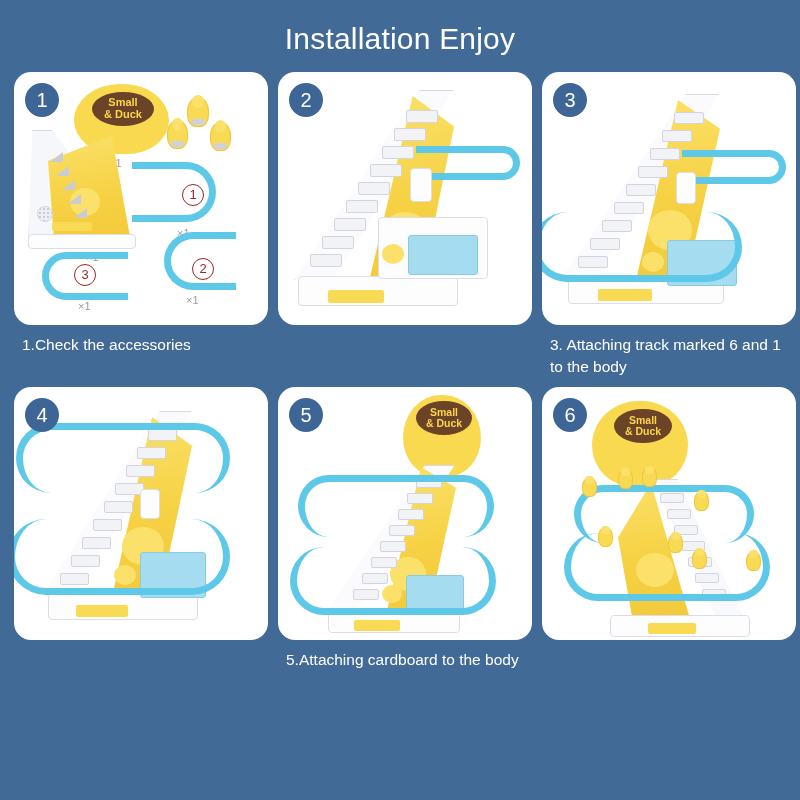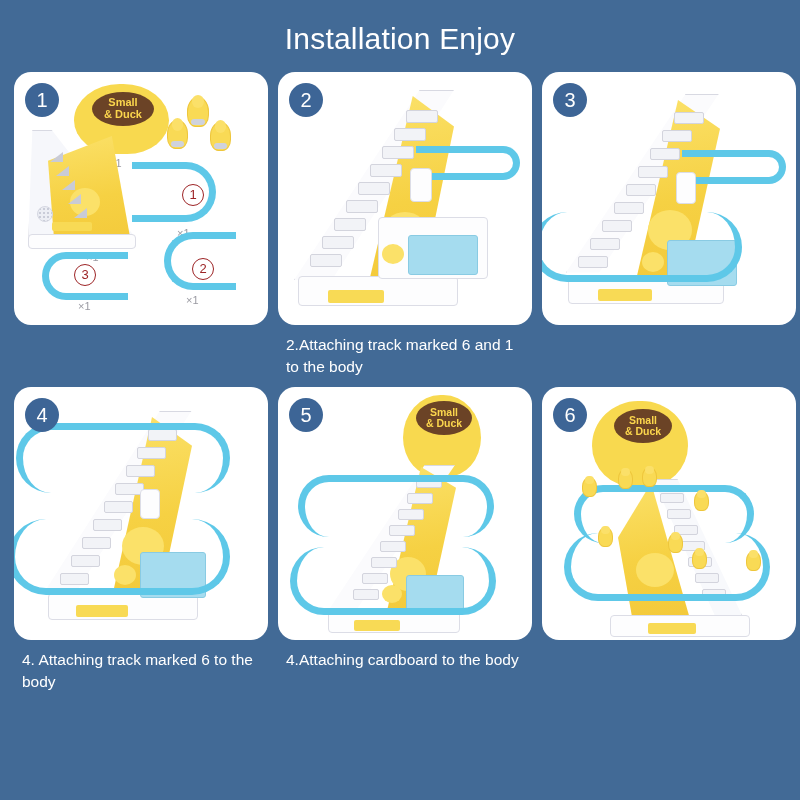--- a/index.html
+++ b/index.html
@@ -262,20 +262,21 @@
                     border-radius: 40px 0 0 40px; border-right:none;"></div>
         <div class="mark-circle" style="left:178px; top:186px;">2</div>
         <div class="qty" style="left:172px; top:222px;">×1</div>
 
         <div class="track" style="left:28px; top:180px; width:86px; height:48px;
                     border-radius: 30px 0 0 30px; border-right:none;"></div>
         <div class="mark-circle" style="left:60px; top:192px;">3</div>
         <div class="qty" style="left:64px; top:228px;">×1</div>
       </div>
     </div>
+    <div class="step-caption">1.Check the accessories</div>
   </div>
 
   <div class="step-cell">
     <div class="step-card">
       <div class="step-badge">2</div>
       <div class="scene">
 
         <div class="stair-unit" style="left:16px; top:18px; width:175px; height:220px;">
           <div class="stair-ramp" style="left:0; top:0; width:172px; height:200px;
                       clip-path: polygon(73% 0, 93% 0, 22% 95%, 0 95%);"></div>
@@ -297,21 +298,20 @@
 
         <div class="base-box" style="left:100px; top:145px; width:110px; height:62px;"></div>
         <div class="blue-panel" style="left:130px; top:163px; width:70px; height:40px;"></div>
         <div class="duck-face" style="left:104px; top:172px; width:22px; height:20px; background:#fbe169;"></div>
 
         <div class="track" style="left:138px; top:74px; width:104px; height:34px;
                     border-radius: 0 24px 24px 0; border-left:none;"></div>
         <div class="base-box" style="left:132px; top:96px; width:22px; height:34px;"></div>
       </div>
     </div>
-    <div class="step-caption">2.Attaching track marked 6 and 1 to the body</div>
   </div>
 
   <div class="step-cell">
     <div class="step-card">
       <div class="step-badge">3</div>
       <div class="scene">
 
         <div class="stair-unit" style="left:24px; top:22px; width:170px; height:205px;">
           <div class="stair-ramp" style="left:0; top:0; width:166px; height:190px;
                       clip-path: polygon(72% 0, 92% 0, 20% 94%, 0 94%);"></div>
@@ -334,20 +334,21 @@
         <div class="blue-panel" style="left:125px; top:168px; width:70px; height:46px;"></div>
         <div class="duck-face" style="left:100px; top:180px; width:22px; height:20px; background:#fbe169;"></div>
 
         <div class="track" style="left:140px; top:78px; width:104px; height:34px;
                     border-radius: 0 24px 24px 0; border-left:none;"></div>
         <div class="track" style="left:-10px; top:140px; width:210px; height:70px;
                     border-radius: 40px; border-top:none;"></div>
         <div class="base-box" style="left:134px; top:100px; width:20px; height:32px;"></div>
       </div>
     </div>
+    <div class="step-caption">3. Attaching track marked 6 and 1 to the body</div>
   </div>
 
   <div class="step-cell">
     <div class="step-card">
       <div class="step-badge">4</div>
       <div class="scene">
 
         <div class="stair-unit" style="left:32px; top:24px; width:160px; height:205px;">
           <div class="stair-ramp" style="left:0; top:0; width:158px; height:190px;
                       clip-path: polygon(72% 0, 92% 0, 20% 94%, 0 94%);"></div>
@@ -370,21 +371,20 @@
         <div class="blue-panel" style="left:126px; top:165px; width:66px; height:46px;"></div>
         <div class="duck-face" style="left:100px; top:178px; width:22px; height:20px; background:#fbe169;"></div>
 
         <div class="track" style="left:2px; top:36px; width:214px; height:70px;
                     border-radius: 40px; border-bottom:none;"></div>
         <div class="track" style="left:-6px; top:132px; width:222px; height:76px;
                     border-radius: 40px; border-top:none;"></div>
         <div class="base-box" style="left:126px; top:102px; width:20px; height:30px;"></div>
       </div>
     </div>
-    <div class="step-caption">4. Attaching track marked 6 to the body</div>
   </div>
 
   <div class="step-cell">
     <div class="step-card">
       <div class="step-badge">5</div>
       <div class="scene">
 
         <div class="logo-card" style="left:125px; top:8px; width:78px; height:82px;"></div>
         <div class="logo-oval" style="left:138px; top:14px; width:56px; height:34px; font-size:10.5px;">
           <span>Small</span>
@@ -411,21 +411,21 @@
 
         <div class="blue-panel" style="left:128px; top:188px; width:58px; height:40px;"></div>
         <div class="duck-face" style="left:104px; top:198px; width:20px; height:18px; background:#fbe169;"></div>
 
         <div class="track" style="left:20px; top:88px; width:196px; height:62px;
                     border-radius: 36px; border-bottom:none;"></div>
         <div class="track" style="left:12px; top:160px; width:206px; height:68px;
                     border-radius: 36px; border-top:none;"></div>
       </div>
     </div>
-    <div class="step-caption">4.Attaching cardboard to the body</div>
+    <div class="step-caption">5.Attaching cardboard to the body</div>
   </div>
 
   <div class="step-cell">
     <div class="step-card">
       <div class="step-badge">6</div>
       <div class="scene">
 
         <div class="logo-card" style="left:50px; top:14px; width:96px; height:86px;"></div>
         <div class="logo-oval" style="left:72px; top:22px; width:58px; height:34px; font-size:10.5px;">
           <span>Small</span>

